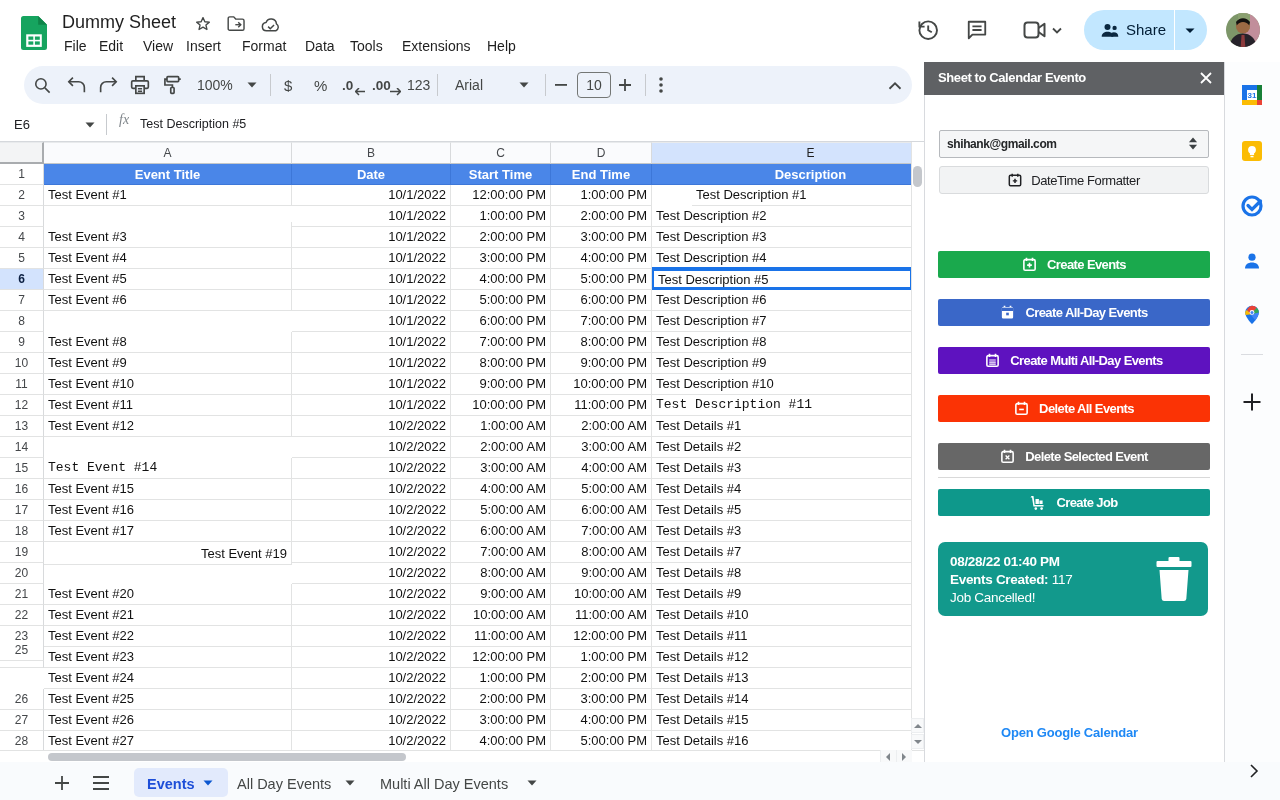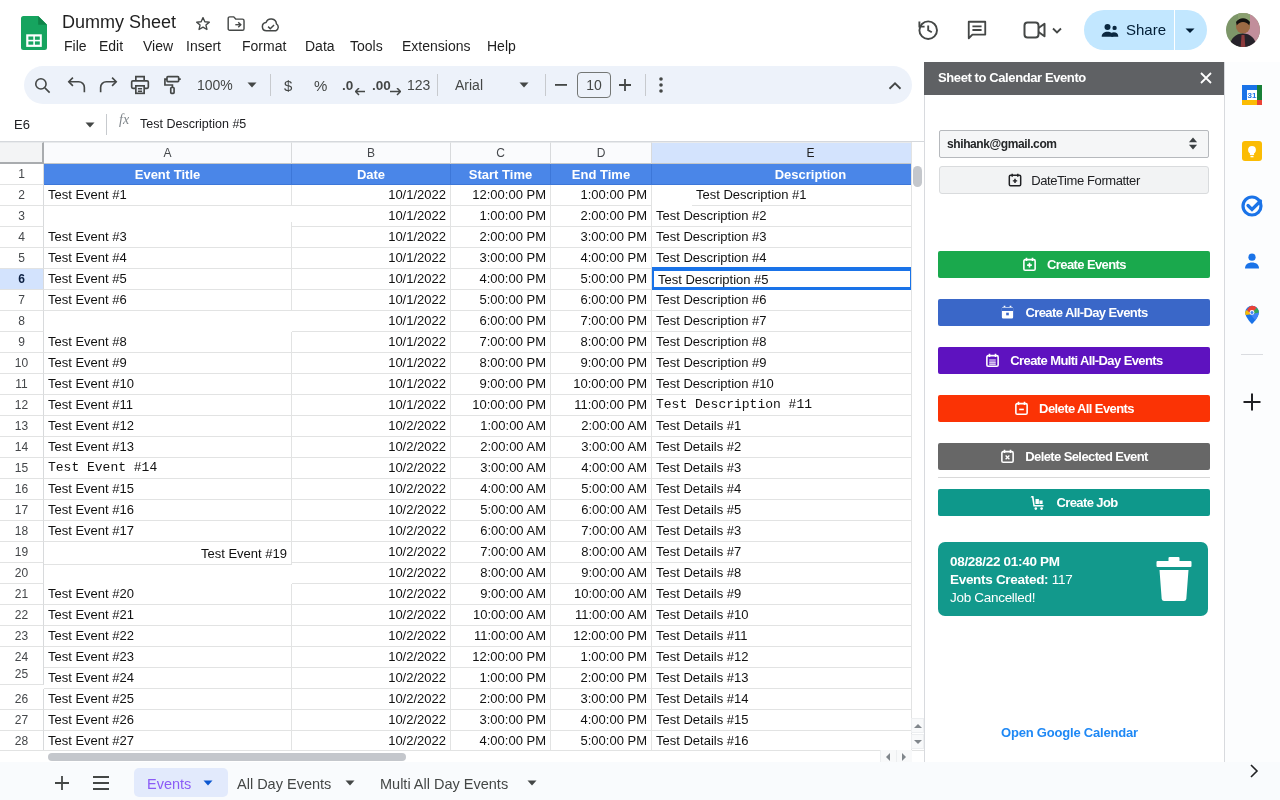--- a/index.html
+++ b/index.html
@@ -306,21 +306,20 @@
 <div class="c r" style="left:451px;width:100px;top:253px;height:21px;">10:00:00 PM</div>
 <div class="c r" style="left:551px;width:101px;top:253px;height:21px;">11:00:00 PM</div>
 <div class="c" style="left:652px;width:318px;top:253px;height:21px;font-family:Liberation Mono, monospace;">Test Description #11</div>
 <div class="rh" style="top:274px;height:21px;">13</div>
 <div class="c" style="left:44px;width:248px;top:274px;height:21px;">Test Event #12</div>
 <div class="c r" style="left:292px;width:159px;top:274px;height:21px;">10/2/2022</div>
 <div class="c r" style="left:451px;width:100px;top:274px;height:21px;">1:00:00 AM</div>
 <div class="c r" style="left:551px;width:101px;top:274px;height:21px;">2:00:00 AM</div>
 <div class="c" style="left:652px;width:318px;top:274px;height:21px;">Test Details #1</div>
 <div class="rh" style="top:295px;height:21px;">14</div>
-<div class="c" style="left:44px;width:248px;top:295px;height:21px;">Test Event #13</div>
 <div class="c r" style="left:292px;width:159px;top:295px;height:21px;">10/2/2022</div>
 <div class="c r" style="left:451px;width:100px;top:295px;height:21px;">2:00:00 AM</div>
 <div class="c r" style="left:551px;width:101px;top:295px;height:21px;">3:00:00 AM</div>
 <div class="c" style="left:652px;width:318px;top:295px;height:21px;">Test Details #2</div>
 <div class="rh" style="top:316px;height:21px;">15</div>
 <div class="c" style="left:44px;width:248px;top:316px;height:21px;font-family:Liberation Mono, monospace;">Test Event #14</div>
 <div class="c r" style="left:292px;width:159px;top:316px;height:21px;">10/2/2022</div>
 <div class="c r" style="left:451px;width:100px;top:316px;height:21px;">3:00:00 AM</div>
 <div class="c r" style="left:551px;width:101px;top:316px;height:21px;">4:00:00 AM</div>
 <div class="c" style="left:652px;width:318px;top:316px;height:21px;">Test Details #3</div>
@@ -371,21 +370,21 @@
 <div class="c r" style="left:292px;width:159px;top:484px;height:21px;">10/2/2022</div>
 <div class="c r" style="left:451px;width:100px;top:484px;height:21px;">11:00:00 AM</div>
 <div class="c r" style="left:551px;width:101px;top:484px;height:21px;">12:00:00 PM</div>
 <div class="c" style="left:652px;width:318px;top:484px;height:21px;">Test Details #11</div>
 <div class="rh" style="top:505px;height:21px;">24</div>
 <div class="c" style="left:44px;width:248px;top:505px;height:21px;">Test Event #23</div>
 <div class="c r" style="left:292px;width:159px;top:505px;height:21px;">10/2/2022</div>
 <div class="c r" style="left:451px;width:100px;top:505px;height:21px;">12:00:00 PM</div>
 <div class="c r" style="left:551px;width:101px;top:505px;height:21px;">1:00:00 PM</div>
 <div class="c" style="left:652px;width:318px;top:505px;height:21px;">Test Details #12</div>
-<div class="rh" style="top:522px;height:21px;">25</div>
+<div class="rh" style="top:498px;height:21px;">25</div>
 <div class="c" style="left:44px;width:248px;top:526px;height:21px;">Test Event #24</div>
 <div class="c r" style="left:292px;width:159px;top:526px;height:21px;">10/2/2022</div>
 <div class="c r" style="left:451px;width:100px;top:526px;height:21px;">1:00:00 PM</div>
 <div class="c r" style="left:551px;width:101px;top:526px;height:21px;">2:00:00 PM</div>
 <div class="c" style="left:652px;width:318px;top:526px;height:21px;">Test Details #13</div>
 <div class="rh" style="top:547px;height:21px;">26</div>
 <div class="c" style="left:44px;width:248px;top:547px;height:21px;">Test Event #25</div>
 <div class="c r" style="left:292px;width:159px;top:547px;height:21px;">10/2/2022</div>
 <div class="c r" style="left:451px;width:100px;top:547px;height:21px;">2:00:00 PM</div>
 <div class="c r" style="left:551px;width:101px;top:547px;height:21px;">3:00:00 PM</div>
@@ -441,21 +440,21 @@
     <svg width="20" height="20" viewBox="0 0 20 20" stroke="#444746" stroke-width="1.8">
       <path d="M10 3 v14 M3 10 h14"></path>
     </svg>
   </div>
 <div class="abs" style="left:92px;top:775px;">
     <svg width="18" height="16" viewBox="0 0 18 16" stroke="#444746" stroke-width="1.8">
       <path d="M1 2 h16 M1 8 h16 M1 14 h16"></path>
     </svg>
   </div>
 <div class="abs" style="left:134px;top:768px;width:94px;height:29px;background:#e2eafc;border-radius:5px;"></div>
-<div class="abs" style="left:147px;top:776px;font-size:14.5px;font-weight:normal;color:#8b5cf6;">Events</div>
+<div class="abs" style="left:147px;top:776px;font-size:14.5px;font-weight:bold;color:#1d4ed8;">Events</div>
 <div class="abs" style="left:203px;top:780px;">
     <svg width="10" height="6" viewBox="0 0 10 6">
       <path d="M0.5 0.5 l4.5 5 4.5-5z" fill="#0b57d0"></path>
     </svg>
   </div>
 <div class="abs" style="left:237px;top:776px;font-size:14.5px;font-weight:500;color:#444746;">All Day Events</div>
 <div class="abs" style="left:345px;top:780px;">
     <svg width="10" height="6" viewBox="0 0 10 6">
       <path d="M0.5 0.5 l4.5 5 4.5-5z" fill="#444746"></path>
     </svg>

